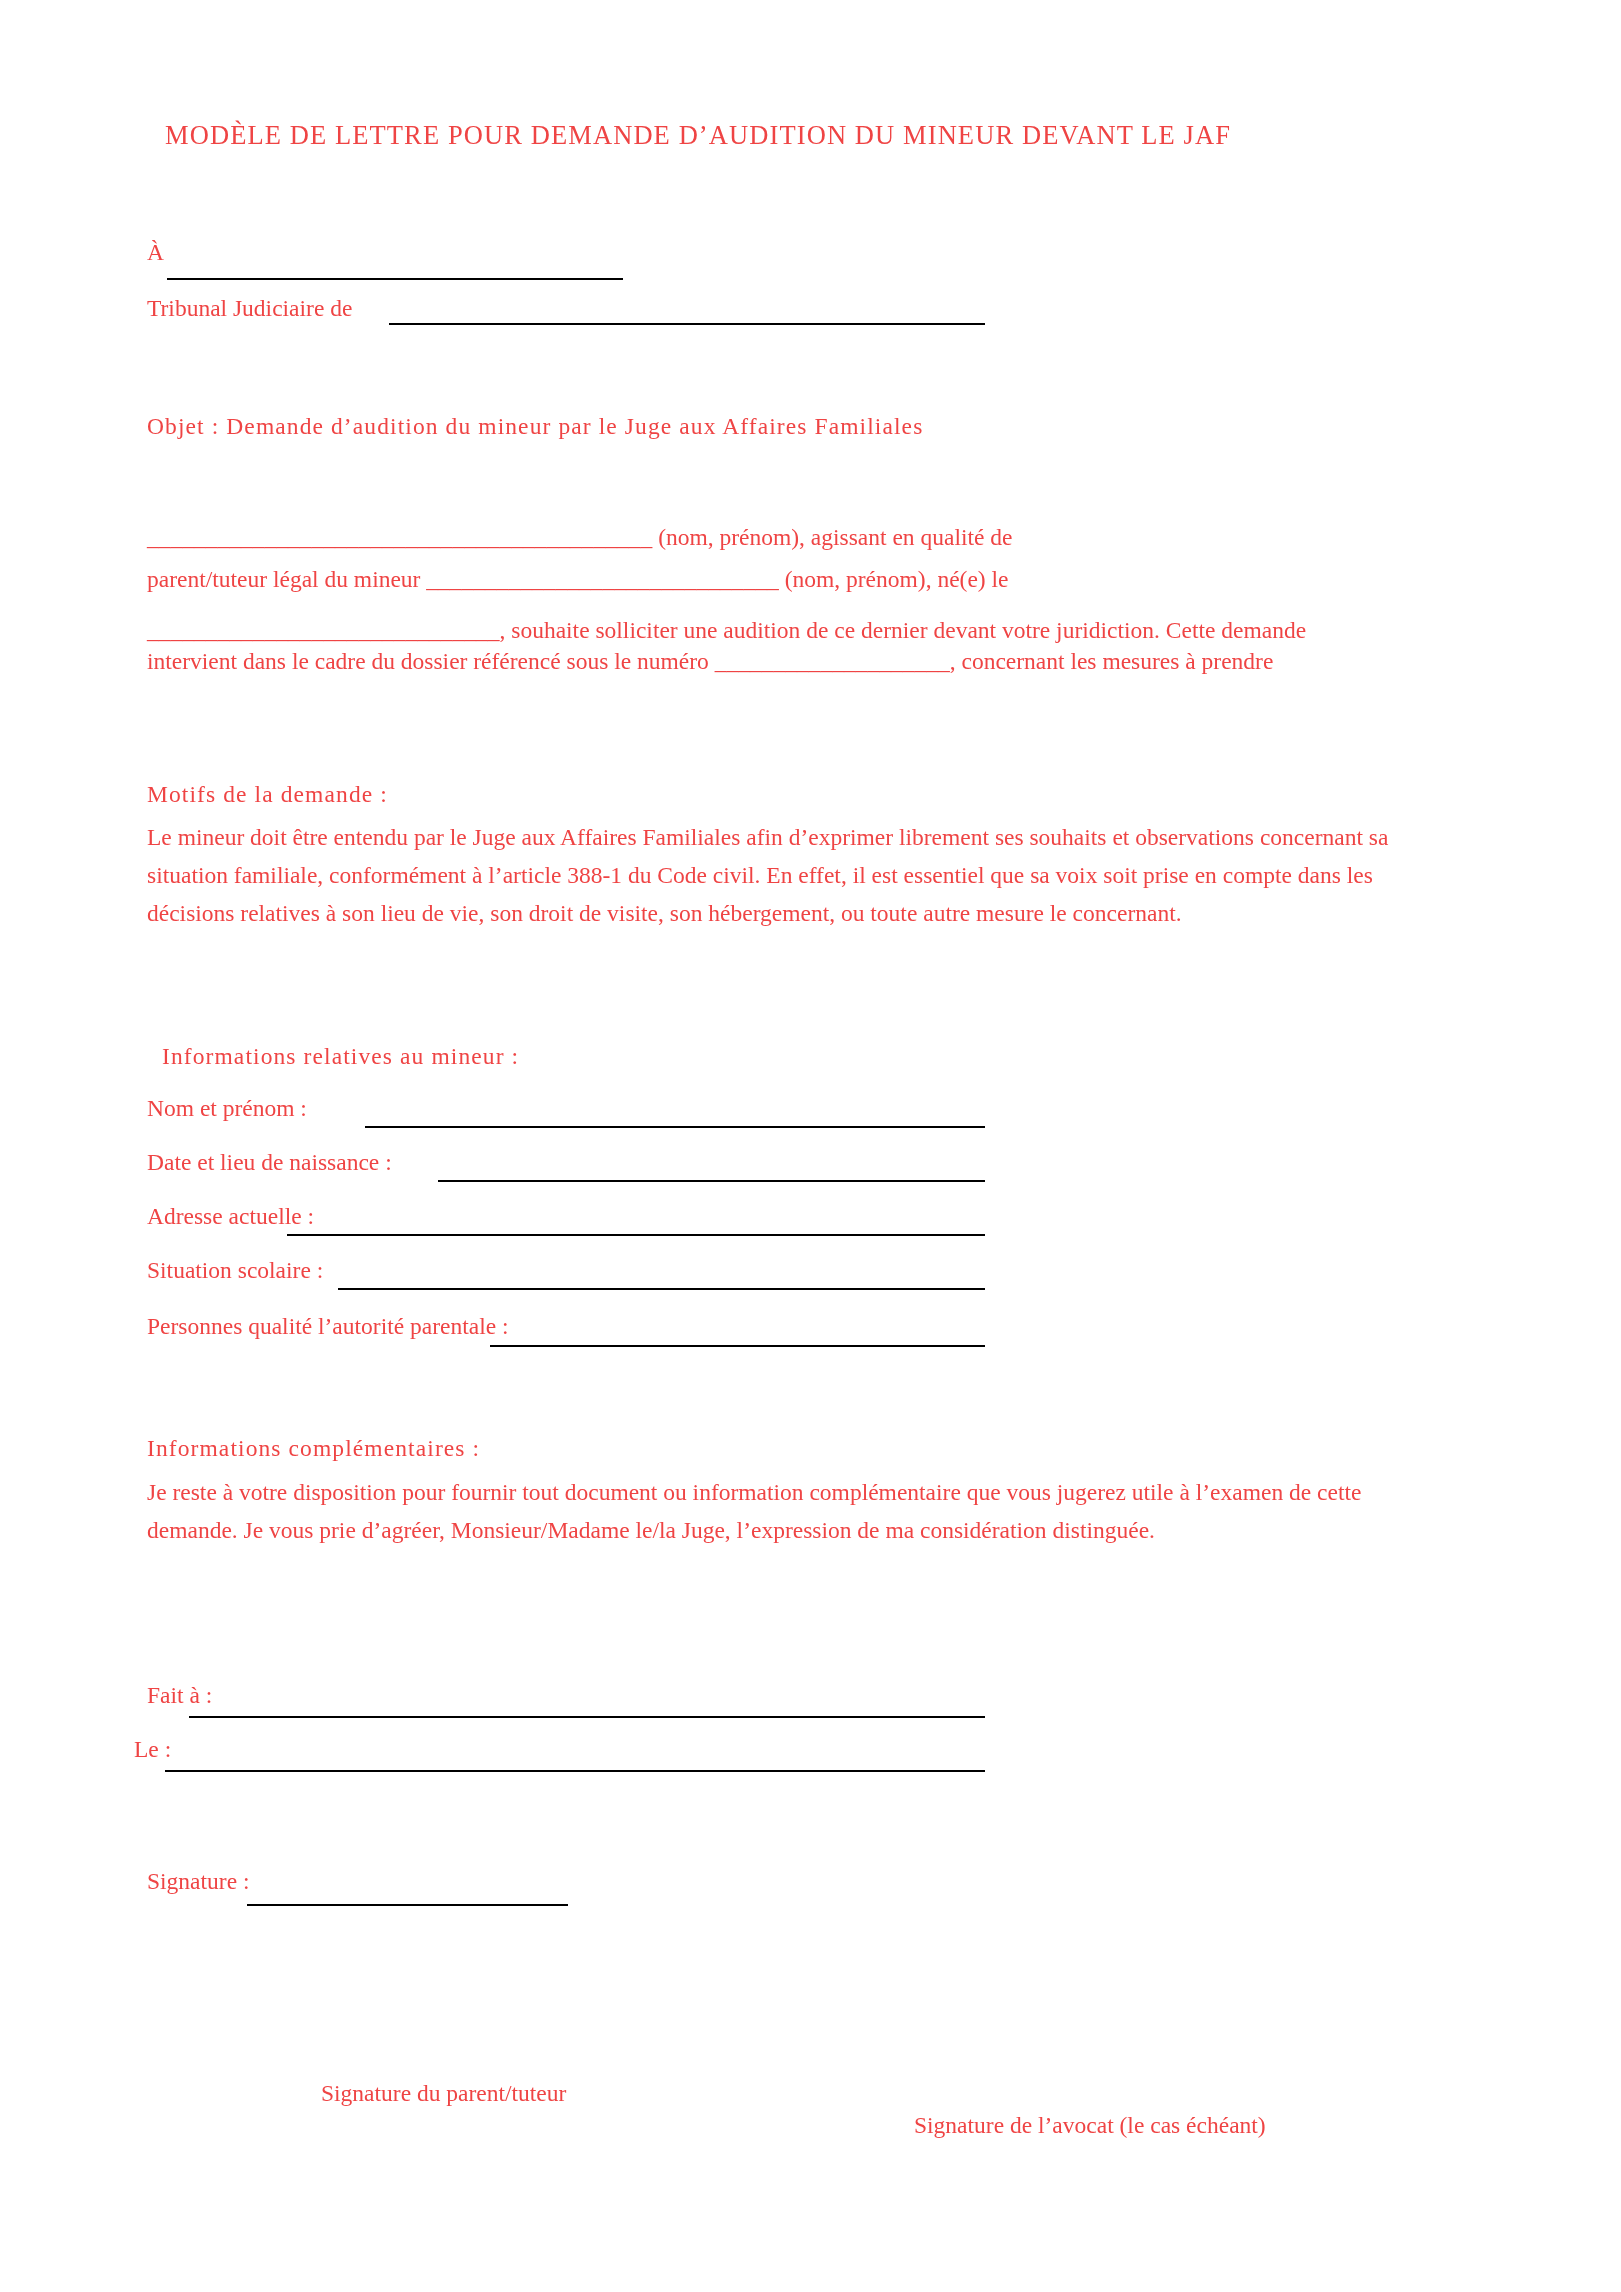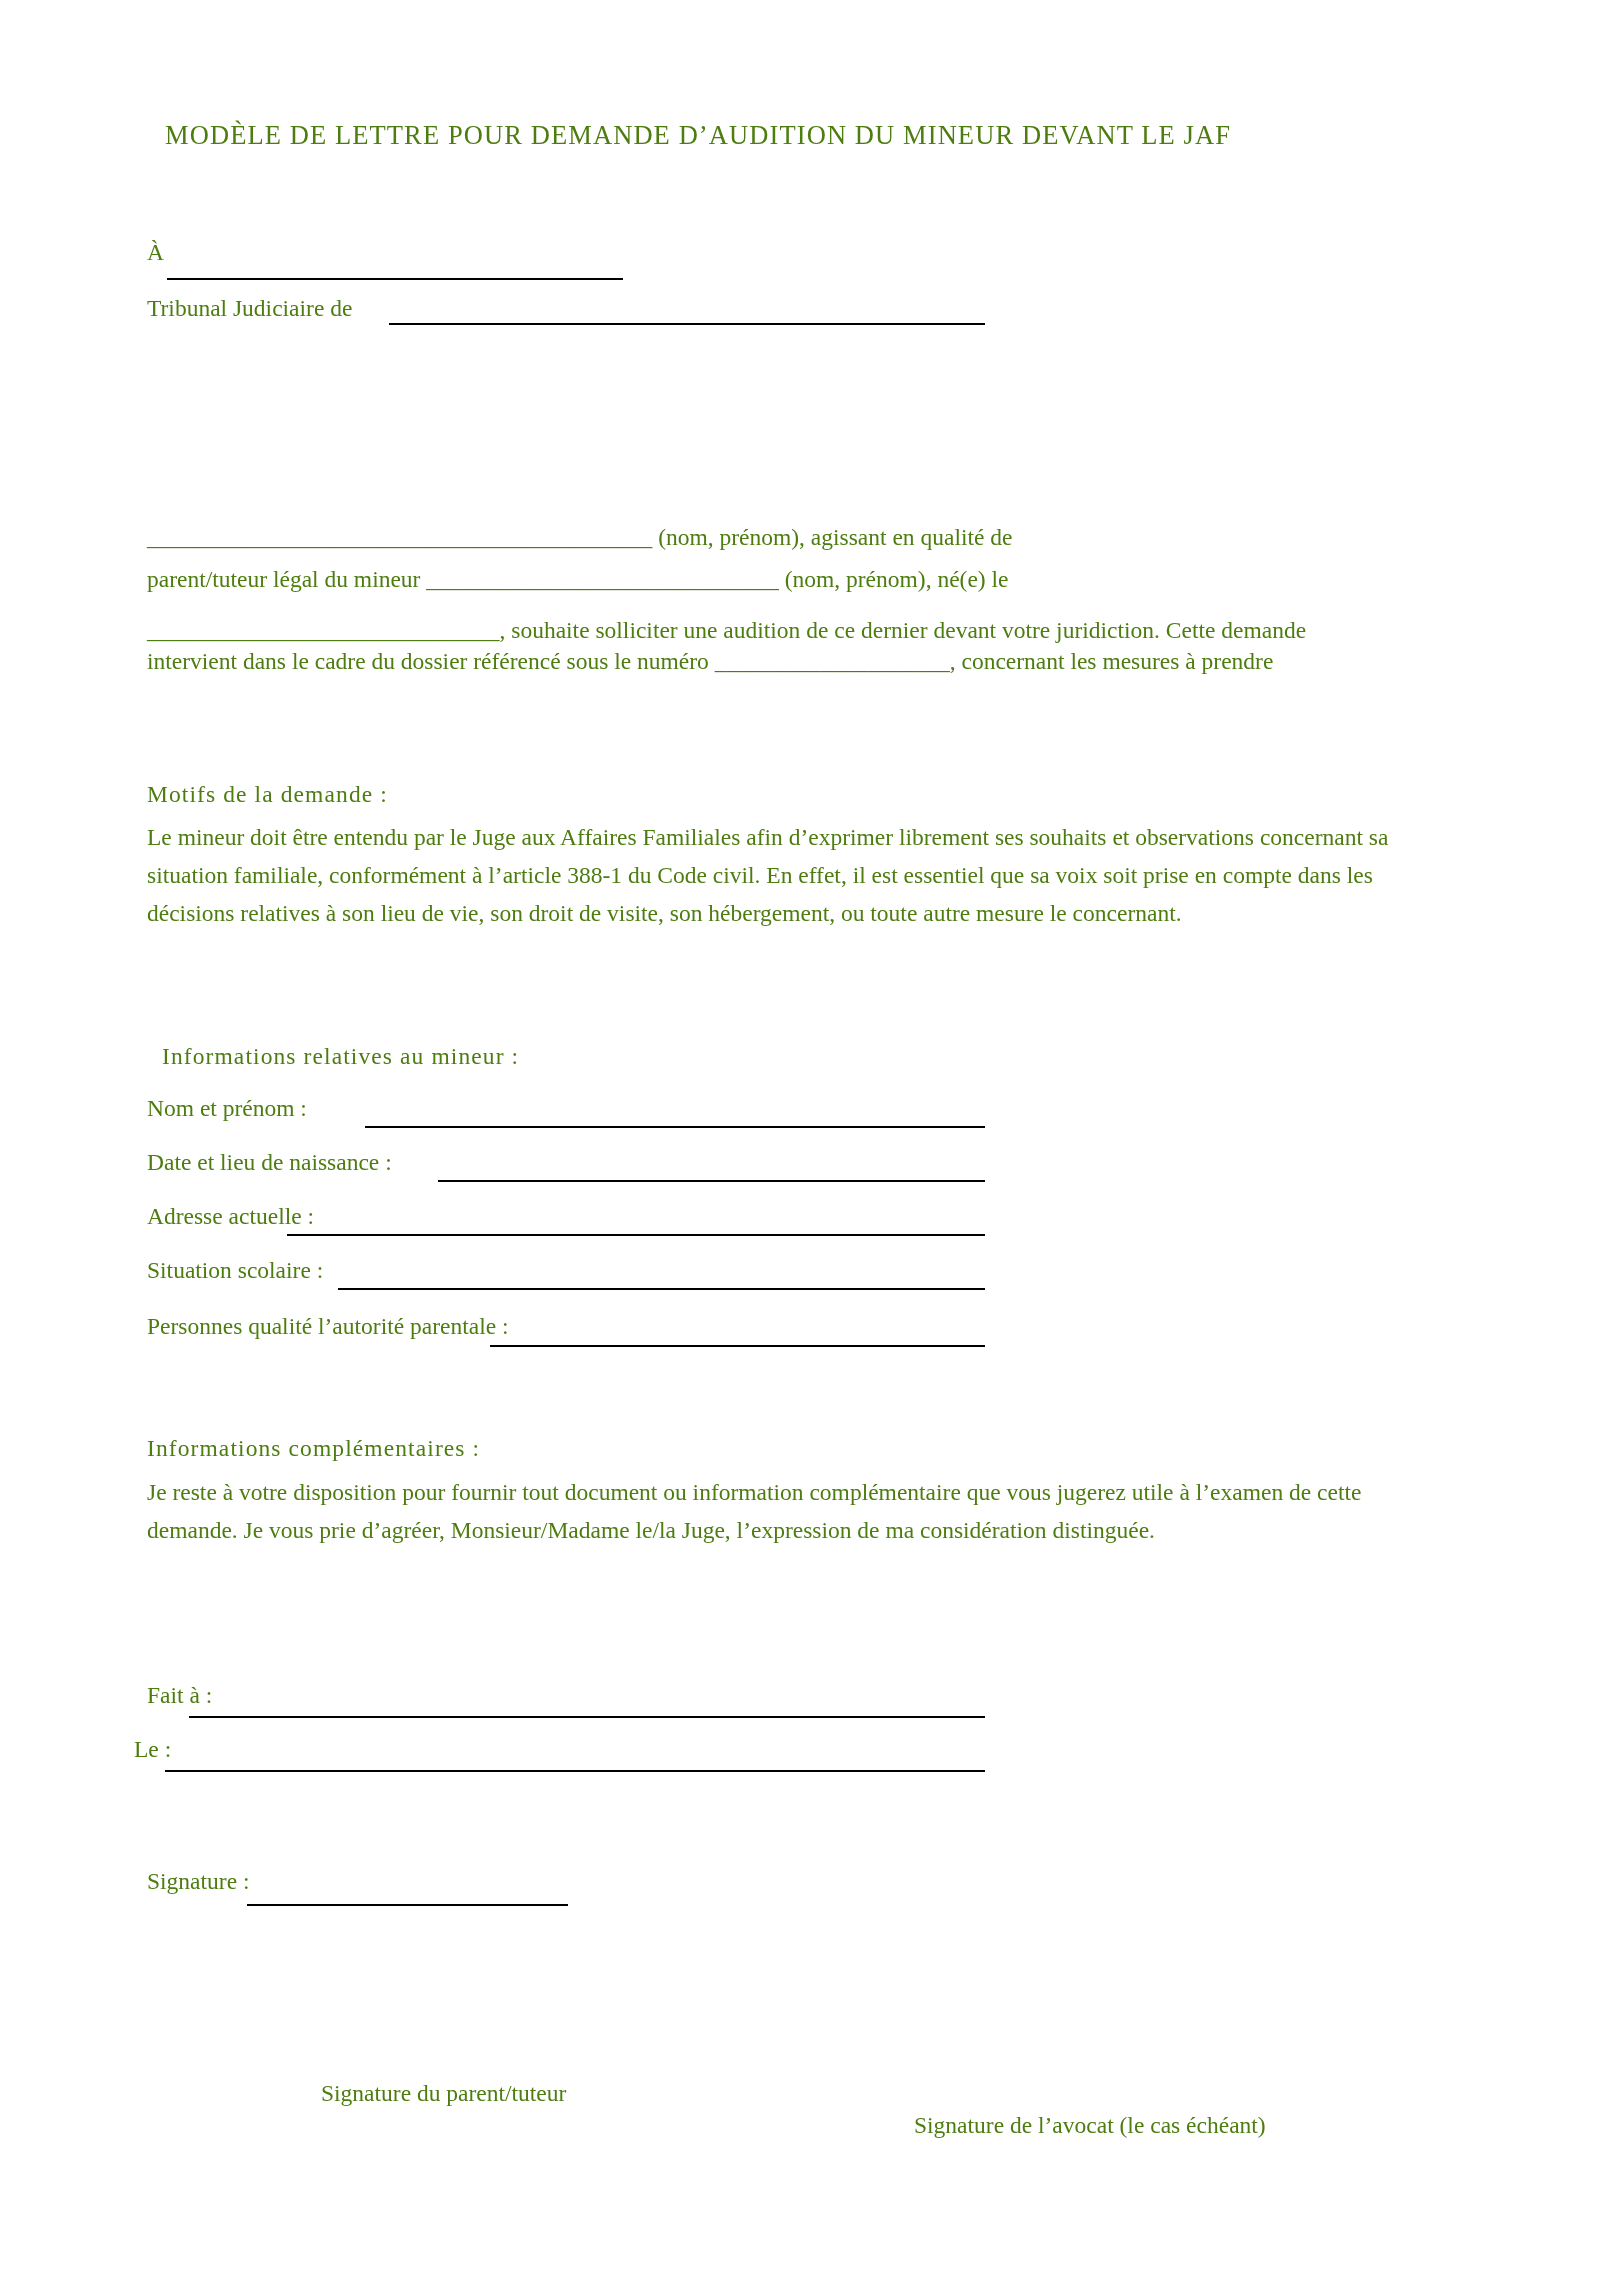--- a/index.html
+++ b/index.html
@@ -7,21 +7,21 @@
     padding: 0;
     background: #ffffff;
   }
   .page {
     position: relative;
     width: 1621px;
     height: 2293px;
     background: #ffffff;
     margin: 0 auto;
     font-family: "Liberation Serif", "DejaVu Serif", serif;
-    color: #4d7c0f;
+    color: #ef4444;
     overflow: hidden;
   }
 
   
   .doc-title {
     position: absolute;
     left: 165px;
     top: 120px;
     width: 1294px;
     font-size: 26.5px;
@@ -66,20 +66,21 @@
 <div class="page">
 
   <div class="doc-title sp">MODÈLE DE LETTRE POUR DEMANDE D’AUDITION DU MINEUR DEVANT LE JAF</div>
 
   <div class="abs" style="left:147px; top:235px;">À</div>
   <div class="rule" style="left:167px; top:278px; width:456px;"></div>
 
   <div class="abs" style="left:147px; top:291px;">Tribunal Judiciaire de</div>
   <div class="rule" style="left:389px; top:323px; width:596px;"></div>
 
+  <div class="abs sp" style="left:147px; top:409px;">Objet : Demande d’audition du mineur par le Juge aux Affaires Familiales</div>
 
 
   <div class="abs" style="left:147px; top:520px;">
     <span>___________________________________________</span><span> (nom, prénom), agissant en qualité de</span>
   </div>
 
   <div class="abs" style="left:147px; top:562px;">
     <span>parent/tuteur légal du mineur </span><span>______________________________</span><span> (nom, prénom), né(e) le</span>
   </div>
 

